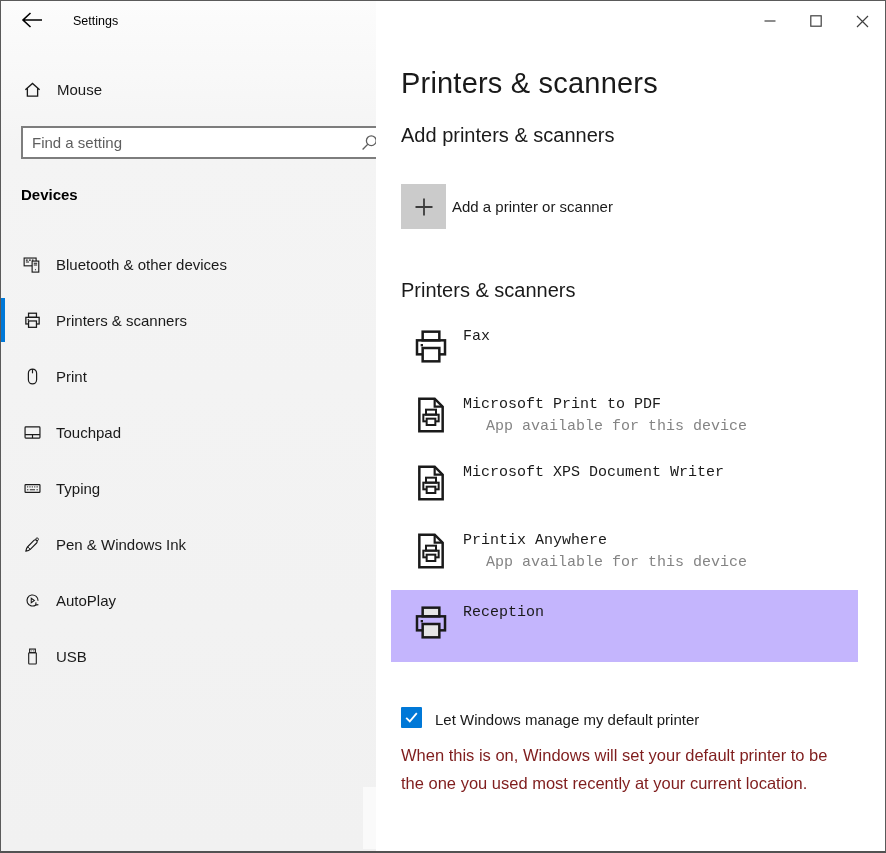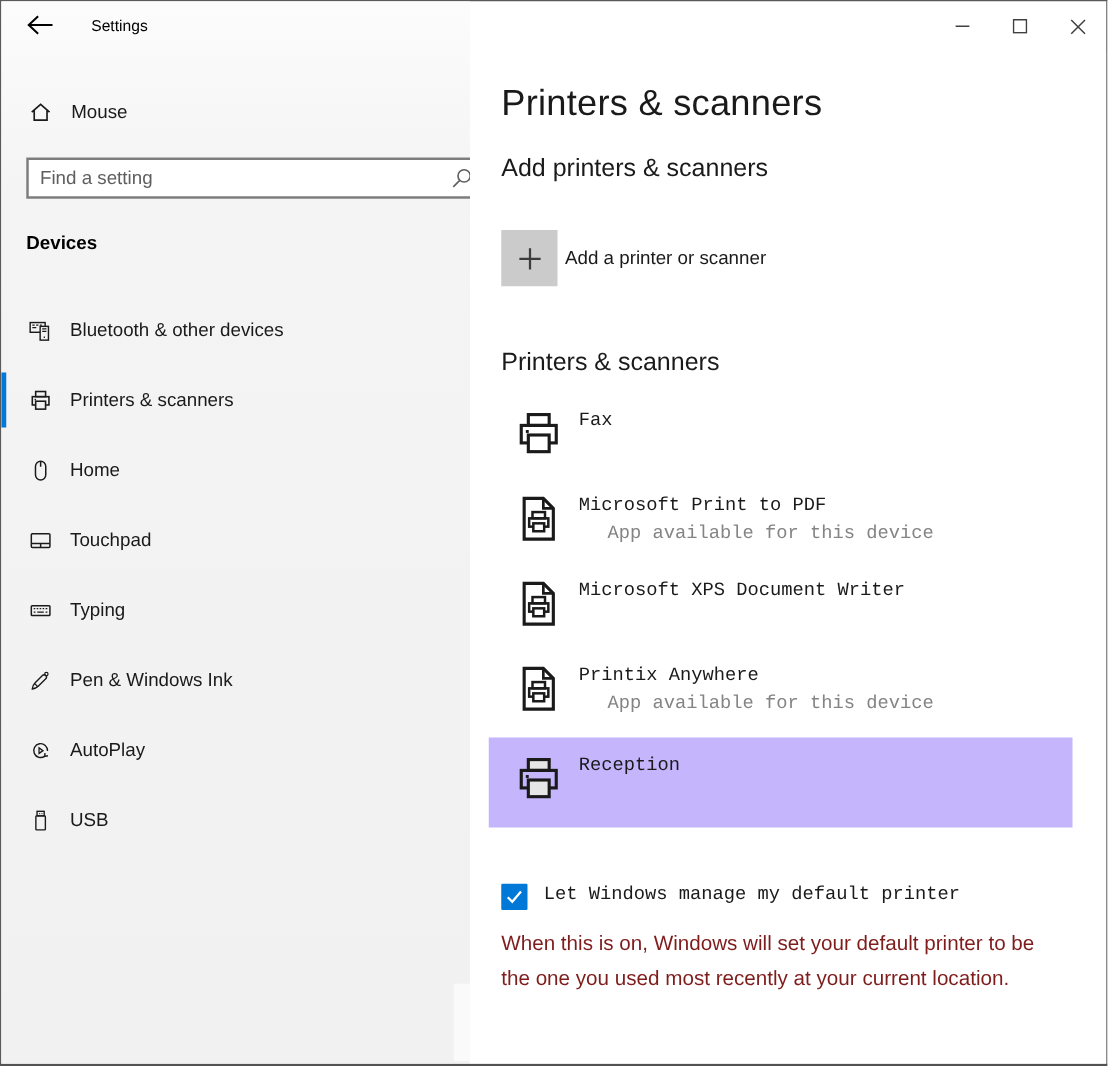--- a/index.html
+++ b/index.html
@@ -96,21 +96,21 @@
   .printer-row .device-icon{ flex:0 0 40px; width:40px; }
   .printer-text{ margin-left:12px; padding-top:1px; }
   .printer-name{ font-size:15px; color:#1a1a1a; }
   .printer-status{ font-size:15px; color:#848484; margin-top:5px;margin-left:23px; }
 
   .icon-bg{ fill:#ffffff; }
   .sidebar .icon-bg{ fill:#f2f2f2; }
   .printer-row.selected .icon-bg{ fill:#e6e6e6; }
 
   .default-printer{ margin-top:45px; }
-  .checkbox-row{ display:flex; align-items:flex-start; cursor:pointer;font-family:Liberation Mono, monospace; }
+  .checkbox-row{ display:flex; align-items:flex-end; cursor:pointer; }
   .checkbox{
     width:21px; height:21px; background:#0078d7; border-radius:1px; flex:0 0 21px;
     display:flex; align-items:center; justify-content:center;
   }
   .checkbox-label{ margin-left:13px; font-size:15px; }
   .description{
     margin-top:13px; font-size:16.5px; line-height:28px; color:#7f1d1d;
     max-width:452px;
   }
 </style>
@@ -158,21 +158,21 @@
           <rect x="5.9" y="10.2" width="1.5" height="1.5" fill="#1a1a1a"></rect>
         </svg>
         <span class="nav-label">Printers &amp; scanners</span>
       </div>
 
       <div class="nav-item">
         <svg class="nav-icon" viewBox="0 0 24 24">
           <rect x="6.8" y="2.6" width="10.4" height="18.8" rx="5.2" fill="none" stroke="#1a1a1a" stroke-width="1.5"></rect>
           <path d="M12 2.6 V8" stroke="#1a1a1a" stroke-width="1.5"></path>
         </svg>
-        <span class="nav-label">Home</span>
+        <span class="nav-label">Print</span>
       </div>
 
       <div class="nav-item">
         <svg class="nav-icon" viewBox="0 0 24 24">
           <rect x="2.6" y="5" width="18.8" height="14" rx="1" fill="none" stroke="#1a1a1a" stroke-width="1.5"></rect>
           <path d="M2.6 14.8 H21.4 M12 14.8 V19" stroke="#1a1a1a" stroke-width="1.5"></path>
         </svg>
         <span class="nav-label">Touchpad</span>
       </div>
 

